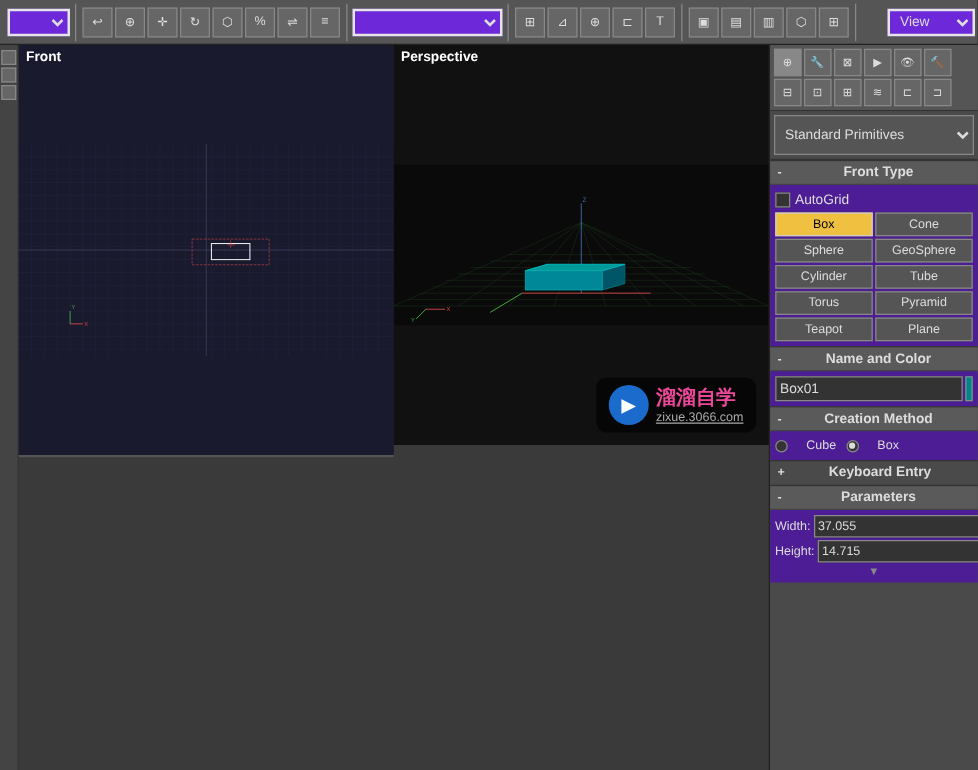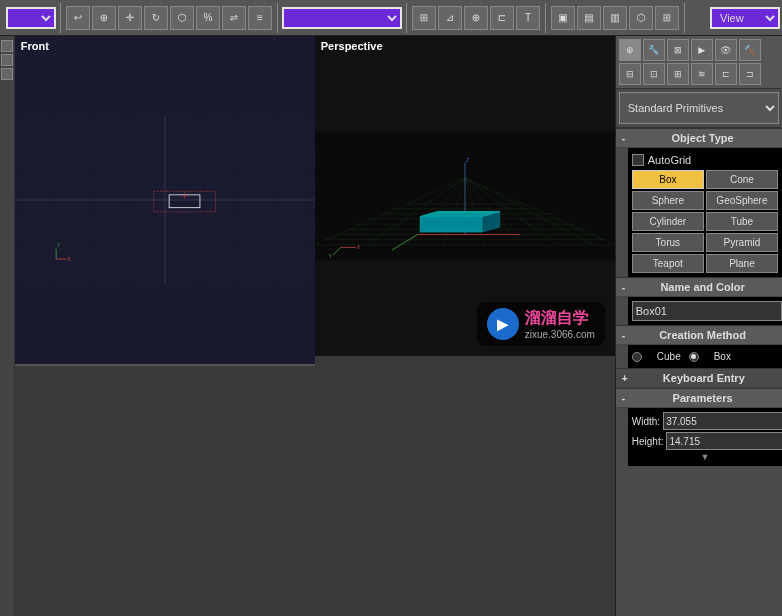--- a/index.html
+++ b/index.html
@@ -36,21 +36,21 @@
 
     
     #primitive-selector { padding: 3px; background: #4a4a4a; border-bottom: 1px solid #333; }
     #primitive-dropdown { width: 100%; background: #555; border: 1px solid #888; color: #ddd; font-size: 11px; height: 32px; padding: 0 4px; }
 
     
     .rollout { border-top: 1px solid #333; }
     .rollout-header { background: #5a5a5a; padding: 3px 6px; display: flex; align-items: center; cursor: pointer; border-bottom: 1px solid #444; }
     .rollout-sign { color: #ddd; margin-right: 4px; font-size: 10px; font-weight: bold; }
     .rollout-title { color: #ddd; font-size: 11px; font-weight: bold; flex: 1; text-align: center; }
-    .rollout-content { background: #000000; padding: 4px; margin-left: 12px; }
+    .rollout-content { background: #4c1d95; padding: 4px; }
 
     
     .autogrid-row { display: flex; align-items: center; padding: 2px 0; }
     .checkbox { width: 12px; height: 12px; border: 1px solid #888; background: #333; margin-right: 4px; display: inline-block; }
     .btn-grid { display: grid; grid-template-columns: 1fr 1fr; gap: 2px; margin-top: 2px; }
     .obj-btn { background: #555; border: 1px solid #888; color: #ddd; font-size: 10px; padding: 3px 2px; text-align: center; cursor: pointer; }
     .obj-btn.active { background: #f0c040; color: #000; border-color: #ccc; }
 
     
     .name-color-row { display: flex; align-items: center; gap: 2px; }
@@ -77,21 +77,21 @@
     .front-viewport-svg { width: 100%; height: 100%; }
 
     
     #perspective-svg { width: 100%; height: 100%; }
 
     
     #watermark { position: absolute; bottom: 10px; right: 10px; background: rgba(0,0,0,0.6); border-radius: 8px; padding: 6px 10px; display: flex; align-items: center; gap: 6px; }
     #watermark-icon { width: 32px; height: 32px; background: #1a6bcc; border-radius: 50%; display: flex; align-items: center; justify-content: center; color: #fff; font-size: 14px; font-weight: bold; }
     #watermark-text { color: #fff; font-size: 11px; }
     #watermark-text .line1 { font-size: 16px; font-weight: bold; color: #ec4899; }
-    #watermark-text .line2 { font-size: 10px; color: #aaa; }
+    #watermark-text .line2 { font-size: 10px; color: #aaa; text-decoration: underline; }
 
     
     #left-col { width: 16px; height: 580px; background: #444; border-right: 1px solid #333; display: flex; flex-direction: column; align-items: center; padding-top: 4px; gap: 2px; }
     .left-btn { width: 12px; height: 12px; background: #666; border: 1px solid #888; cursor: pointer; }
   </style>
 </head>
 <body>
 
 <div id="toolbar">
   <div class="toolbar-group">
@@ -297,21 +297,21 @@
 
     <div id="primitive-selector">
       <select id="primitive-dropdown">
         <option>Standard Primitives</option>
       </select>
     </div>
 
     <div class="rollout">
       <div class="rollout-header">
         <span class="rollout-sign">-</span>
-        <span class="rollout-title">Object Type</span>
+        <span class="rollout-title">Front Type</span>
       </div>
       <div class="rollout-content">
         <div class="autogrid-row">
           <span class="checkbox"></span>
           <span>AutoGrid</span>
         </div>
         <div class="btn-grid">
           <div class="obj-btn active">Box</div>
           <div class="obj-btn">Cone</div>
           <div class="obj-btn">Sphere</div>

